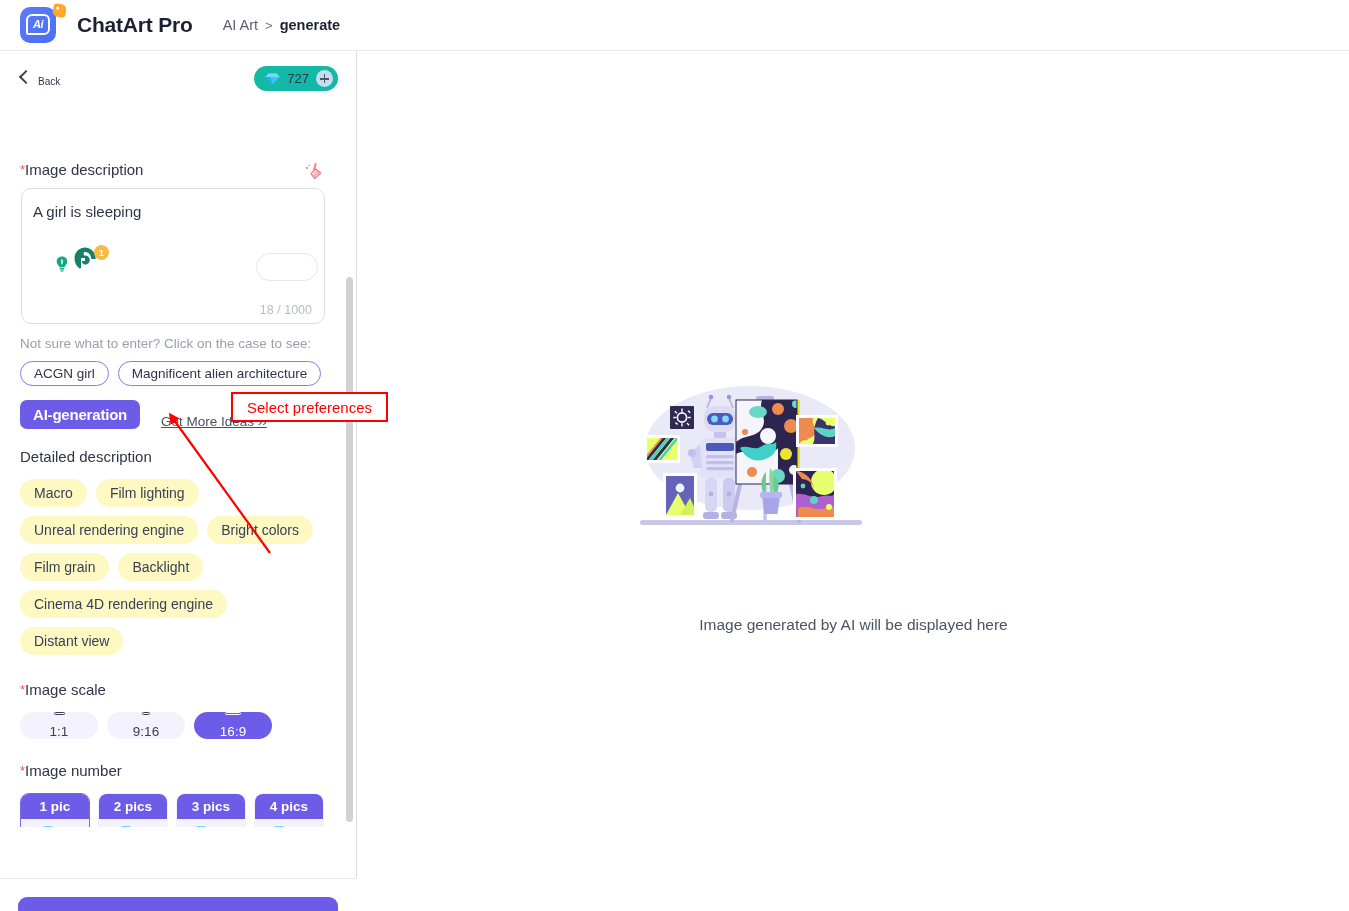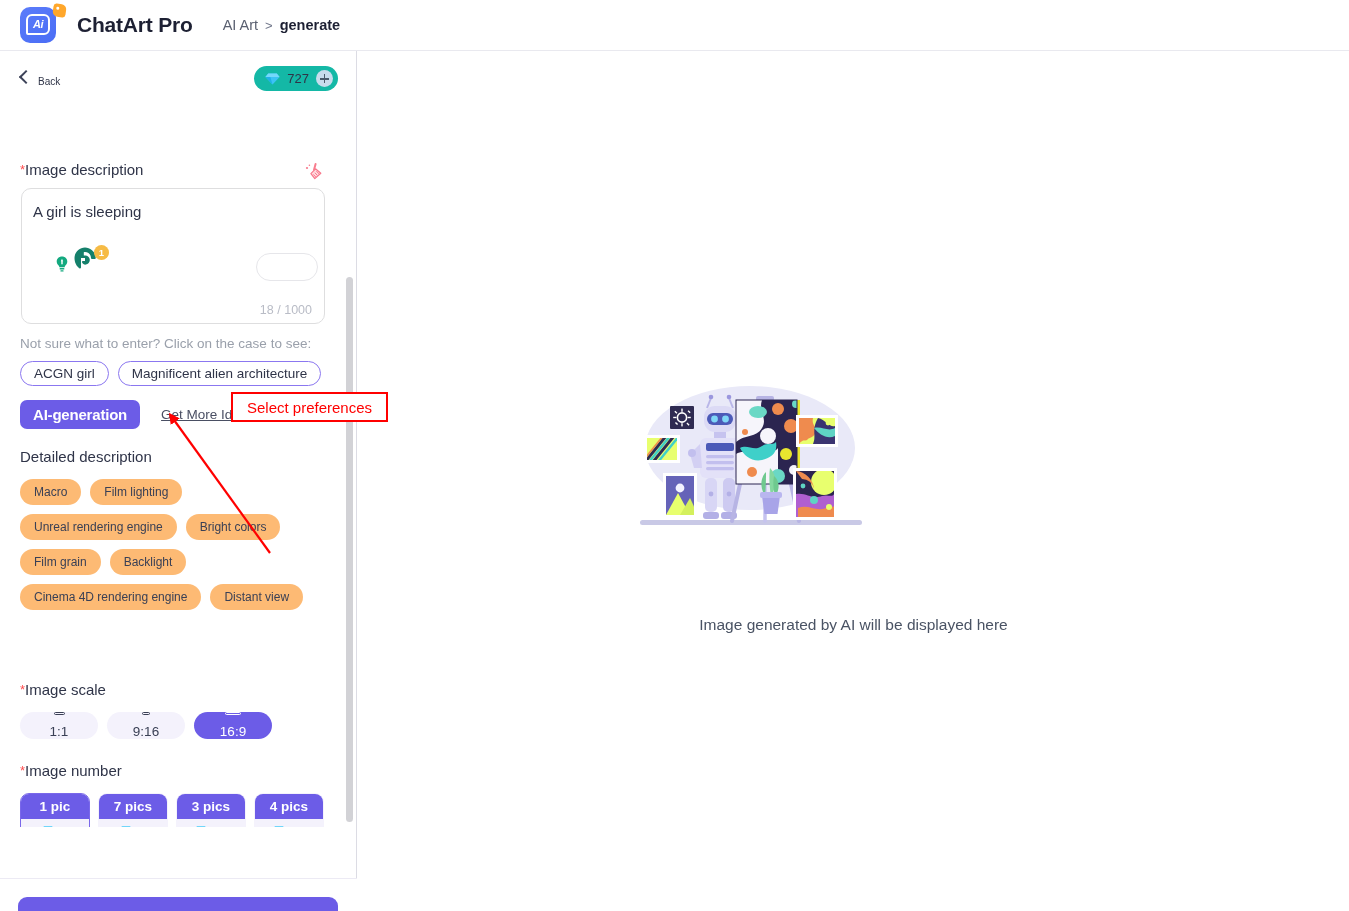--- a/index.html
+++ b/index.html
@@ -148,41 +148,41 @@
   }
   #case-chips {
     position: absolute; top: 310px; left: 20px; display: flex; gap: 9px;
   }
   .case-chip {
     border: 1px solid #8b77f0; border-radius: 15px; padding: 4px 13px;
     font-size: 13.5px; color: #2f3448; background: #fff; cursor: pointer;
     white-space: nowrap;
   }
   #aigen-row {
-    position: absolute; top: 349px; left: 20px; display: flex; align-items: center;
+    position: absolute; top: 349px; left: 20px; display: flex; align-items: flex-end;
   }
   #aigen-btn {
     background: #6c5ce7; color: #ffffff; border-radius: 7px;
     padding: 6px 13px; font-size: 15px; font-weight: bold; cursor: pointer;
     letter-spacing: -0.2px;
   }
   #more-ideas {
     margin-left: 21px; font-size: 13.5px; color: #4a4f63;
     text-decoration: underline; cursor: pointer; white-space: nowrap;
   }
 
   
   #detail-label { top: 397px; left: 20px; }
   #pref-tags {
     position: absolute; top: 428px; left: 20px; width: 310px;
     display: flex; flex-wrap: wrap; gap: 9px 9px;
   }
   .pref-tag {
-    background: #fdba74; border-radius: 16px; padding: 6px 14px;
-    font-size: 12px; color: #3a4055; cursor: pointer; white-space: nowrap;
+    background: #fef9c3; border-radius: 16px; padding: 6px 14px;
+    font-size: 14px; color: #3a4055; cursor: pointer; white-space: nowrap;
   }
 
   
   #scale-label { top: 630px; left: 20px; }
   #scale-row {
     position: absolute; top: 661px; left: 20px; display: flex; gap: 9px;
   }
   .scale-opt {
     width: 78px; height: 27px; border-radius: 14px; background: #f4f2fc;
     display: flex; align-items: center; justify-content: center; gap: 9px;
@@ -377,21 +377,21 @@
             <span class="diamond">
               <svg width="14" height="11" viewBox="0 0 15 12">
                   <polygon points="3.2,0.4 11.8,0.4 14.6,4 7.5,11.6 0.4,4" fill="#3cc3f5"></polygon>
                   <polygon points="3.2,0.4 11.8,0.4 14.6,4 0.4,4" fill="#74d8fb"></polygon>
                 </svg>
             </span>
             <span>6</span>
           </div>
         </div>
         <div class="num-card">
-          <div class="num-top">7 pics</div>
+          <div class="num-top">2 pics</div>
           <div class="num-bot">
             <span class="diamond">
               <svg width="14" height="11" viewBox="0 0 15 12">
                   <polygon points="3.2,0.4 11.8,0.4 14.6,4 7.5,11.6 0.4,4" fill="#3cc3f5"></polygon>
                   <polygon points="3.2,0.4 11.8,0.4 14.6,4 0.4,4" fill="#74d8fb"></polygon>
                 </svg>
             </span>
             <span>9</span>
           </div>
         </div>

